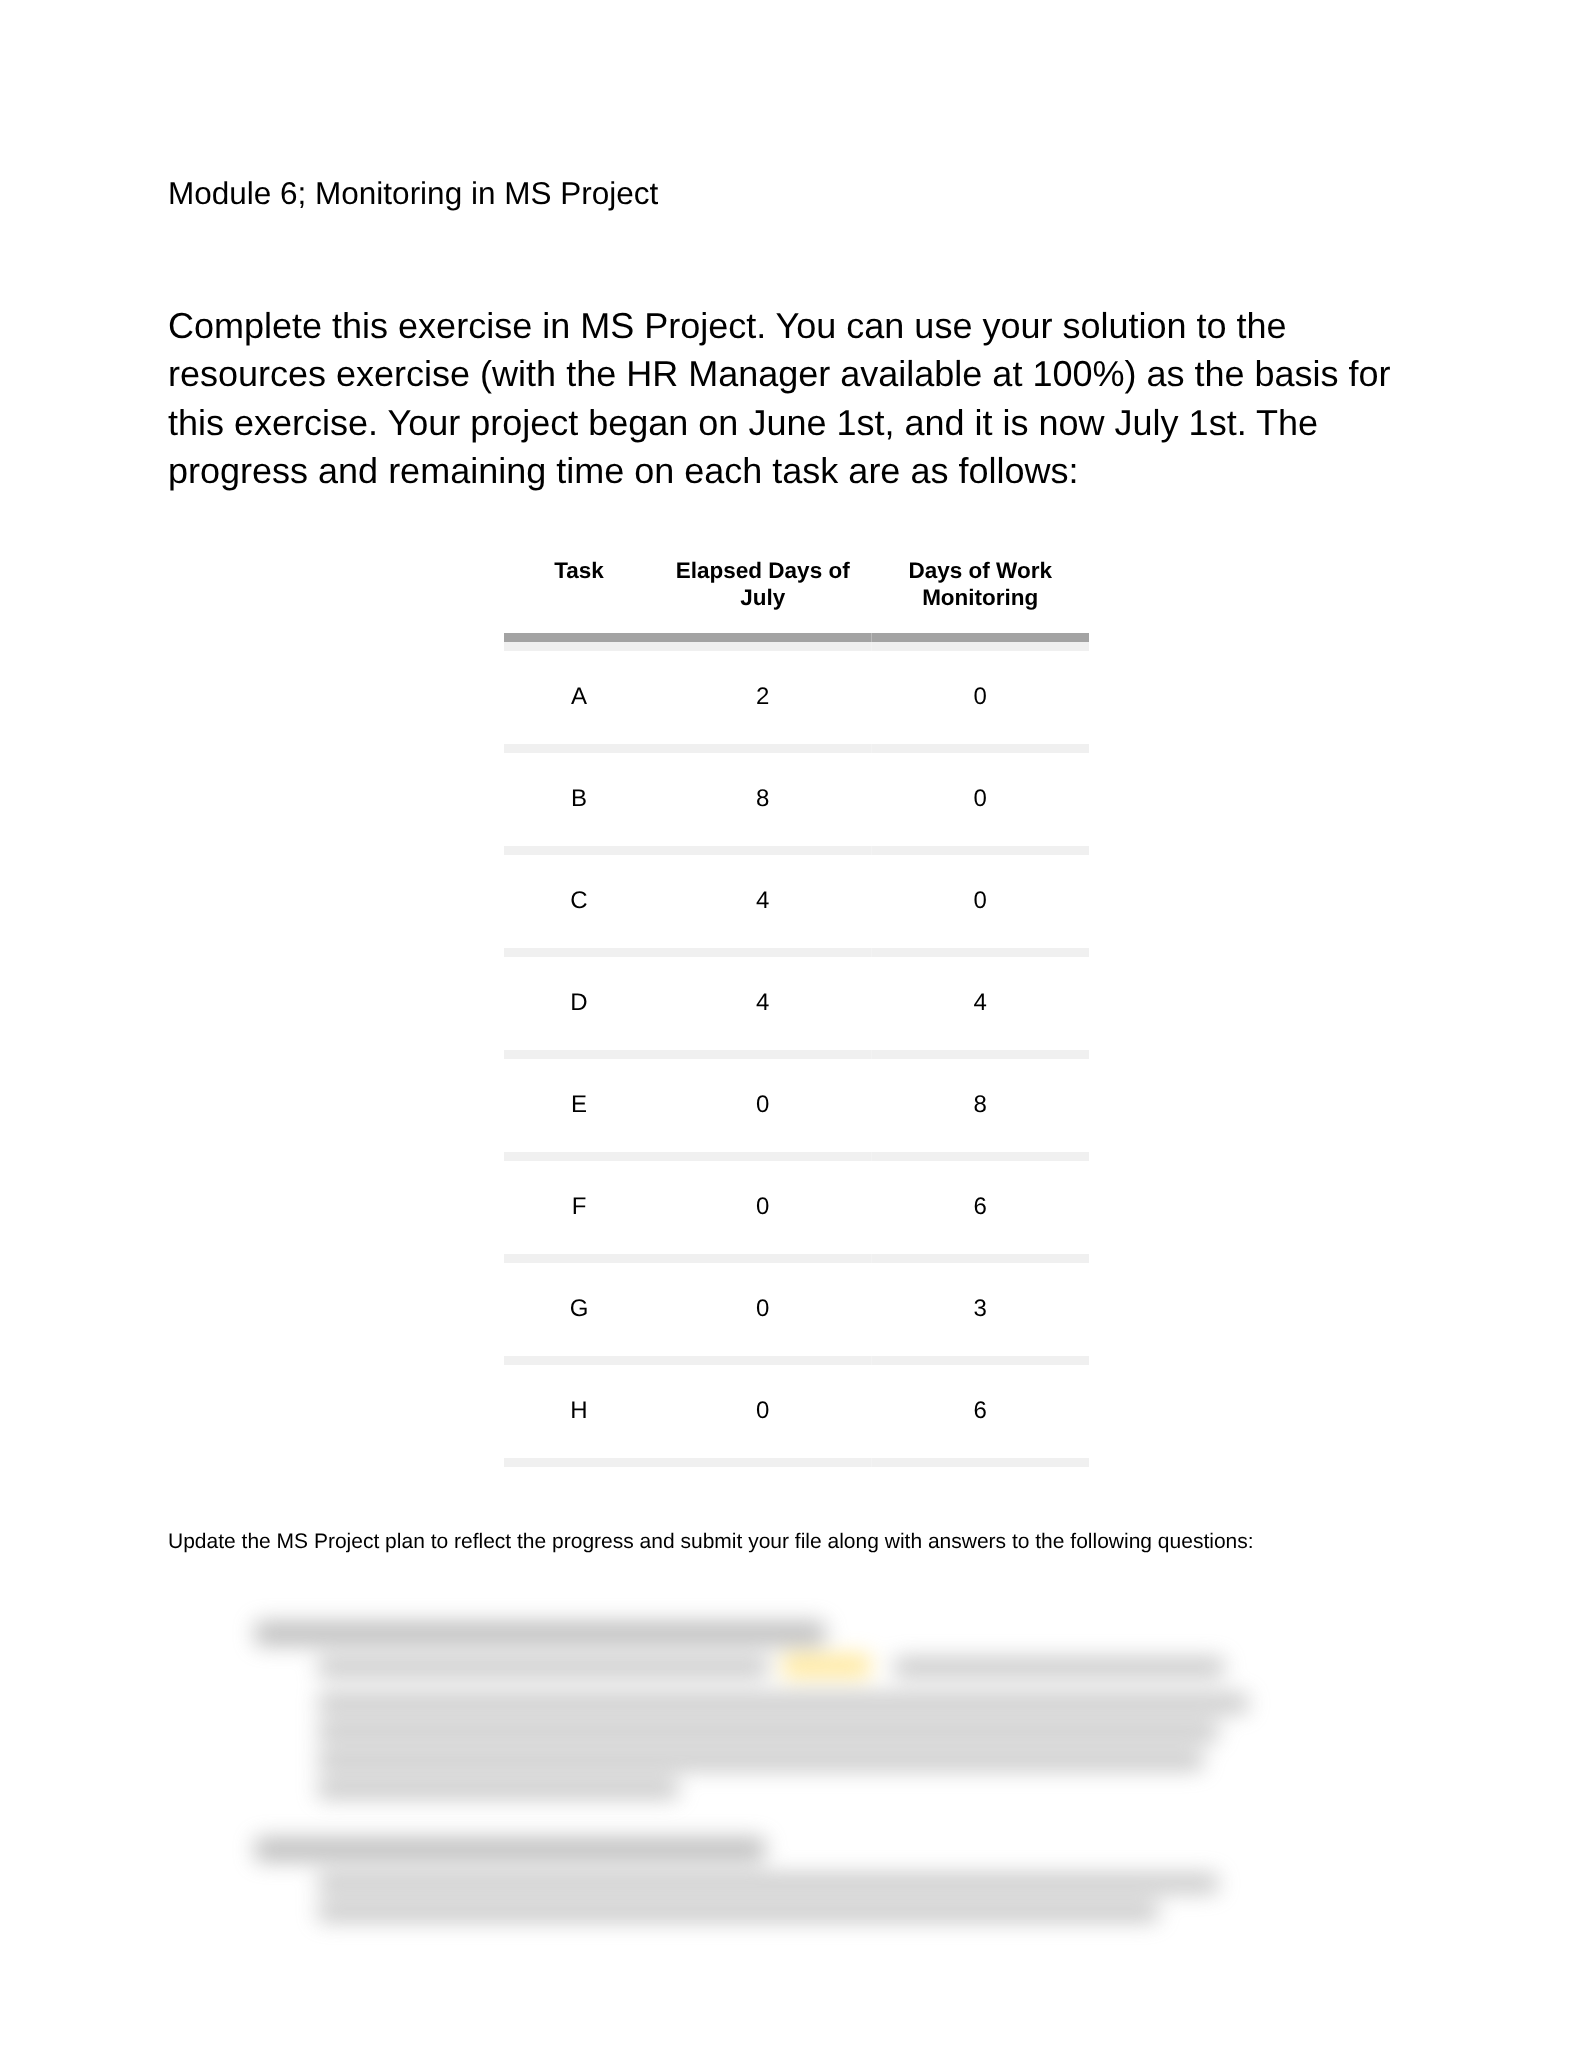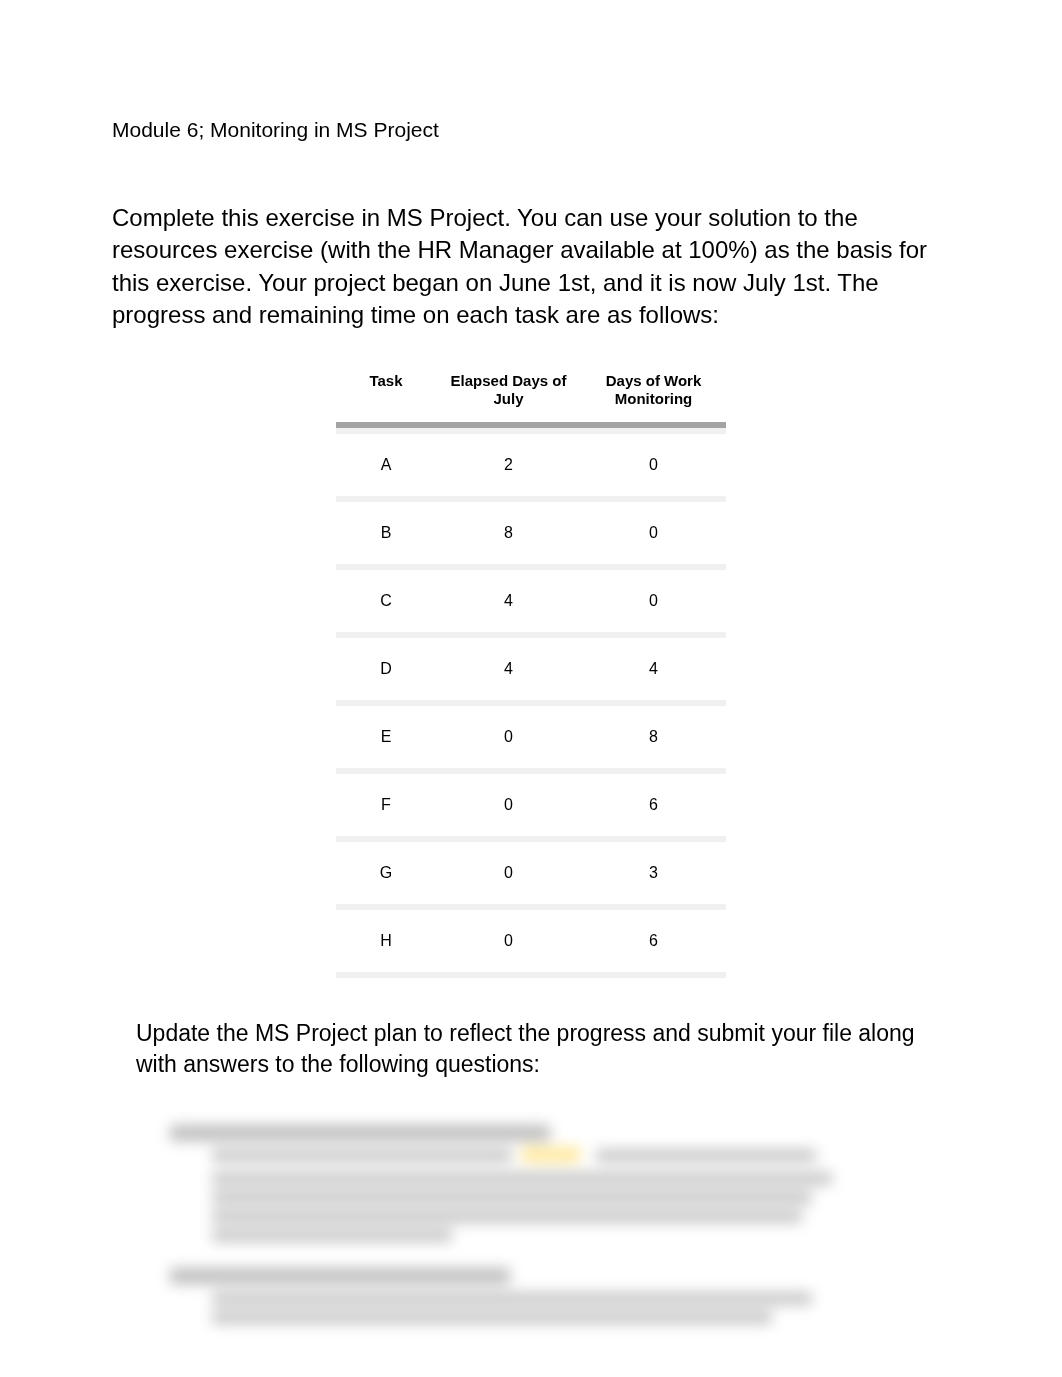--- a/index.html
+++ b/index.html
@@ -58,24 +58,23 @@
     .task-table td {
       font-size: 16px;
       padding: 22px 8px;
       text-align: center;
       border-top: 6px solid #f0f0f0;
     }
     .task-table tbody tr:last-child td {
       border-bottom: 6px solid #f0f0f0;
     }
     .update-text {
-      font-size: 23px;
+      font-size: 14px;
       line-height: 1.35;
       margin-bottom: 45px;
-      margin-left: 24px;
     }
     .blurred-area {
       position: relative;
       padding-left: 40px;
     }
     .blur-block {
       filter: blur(7px);
       opacity: 0.55;
       margin-bottom: 26px;
     }

